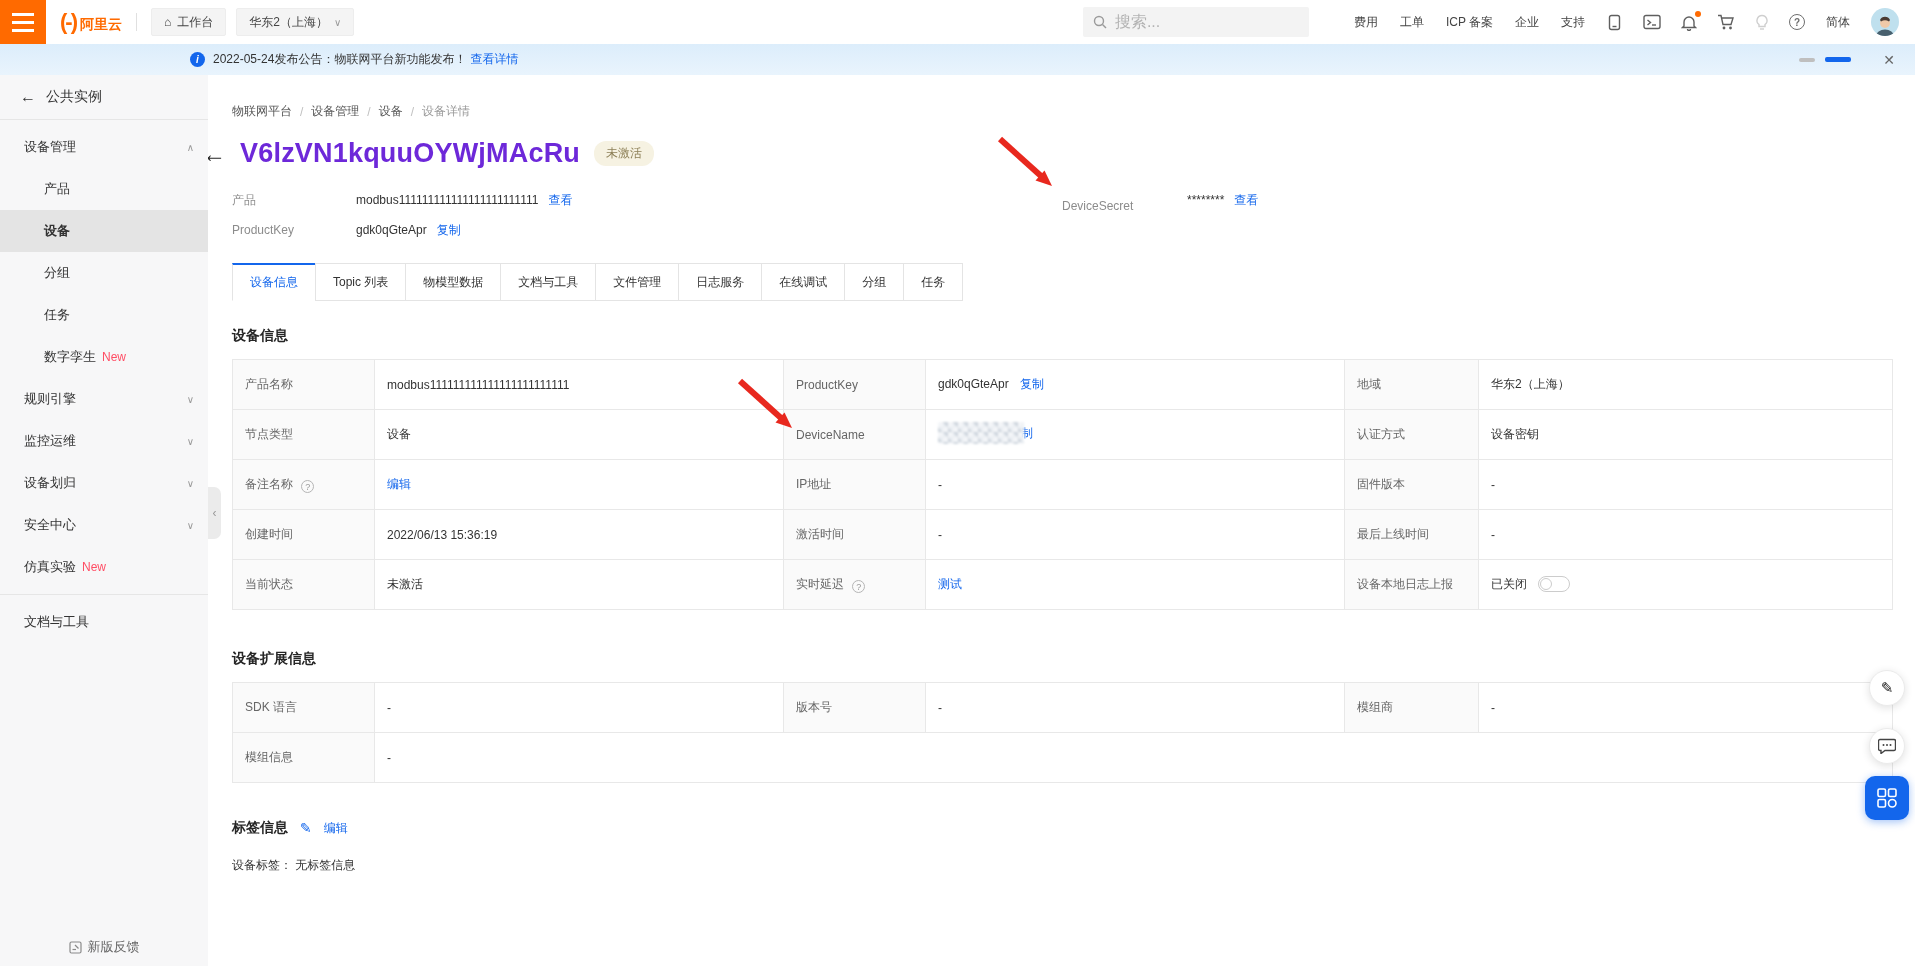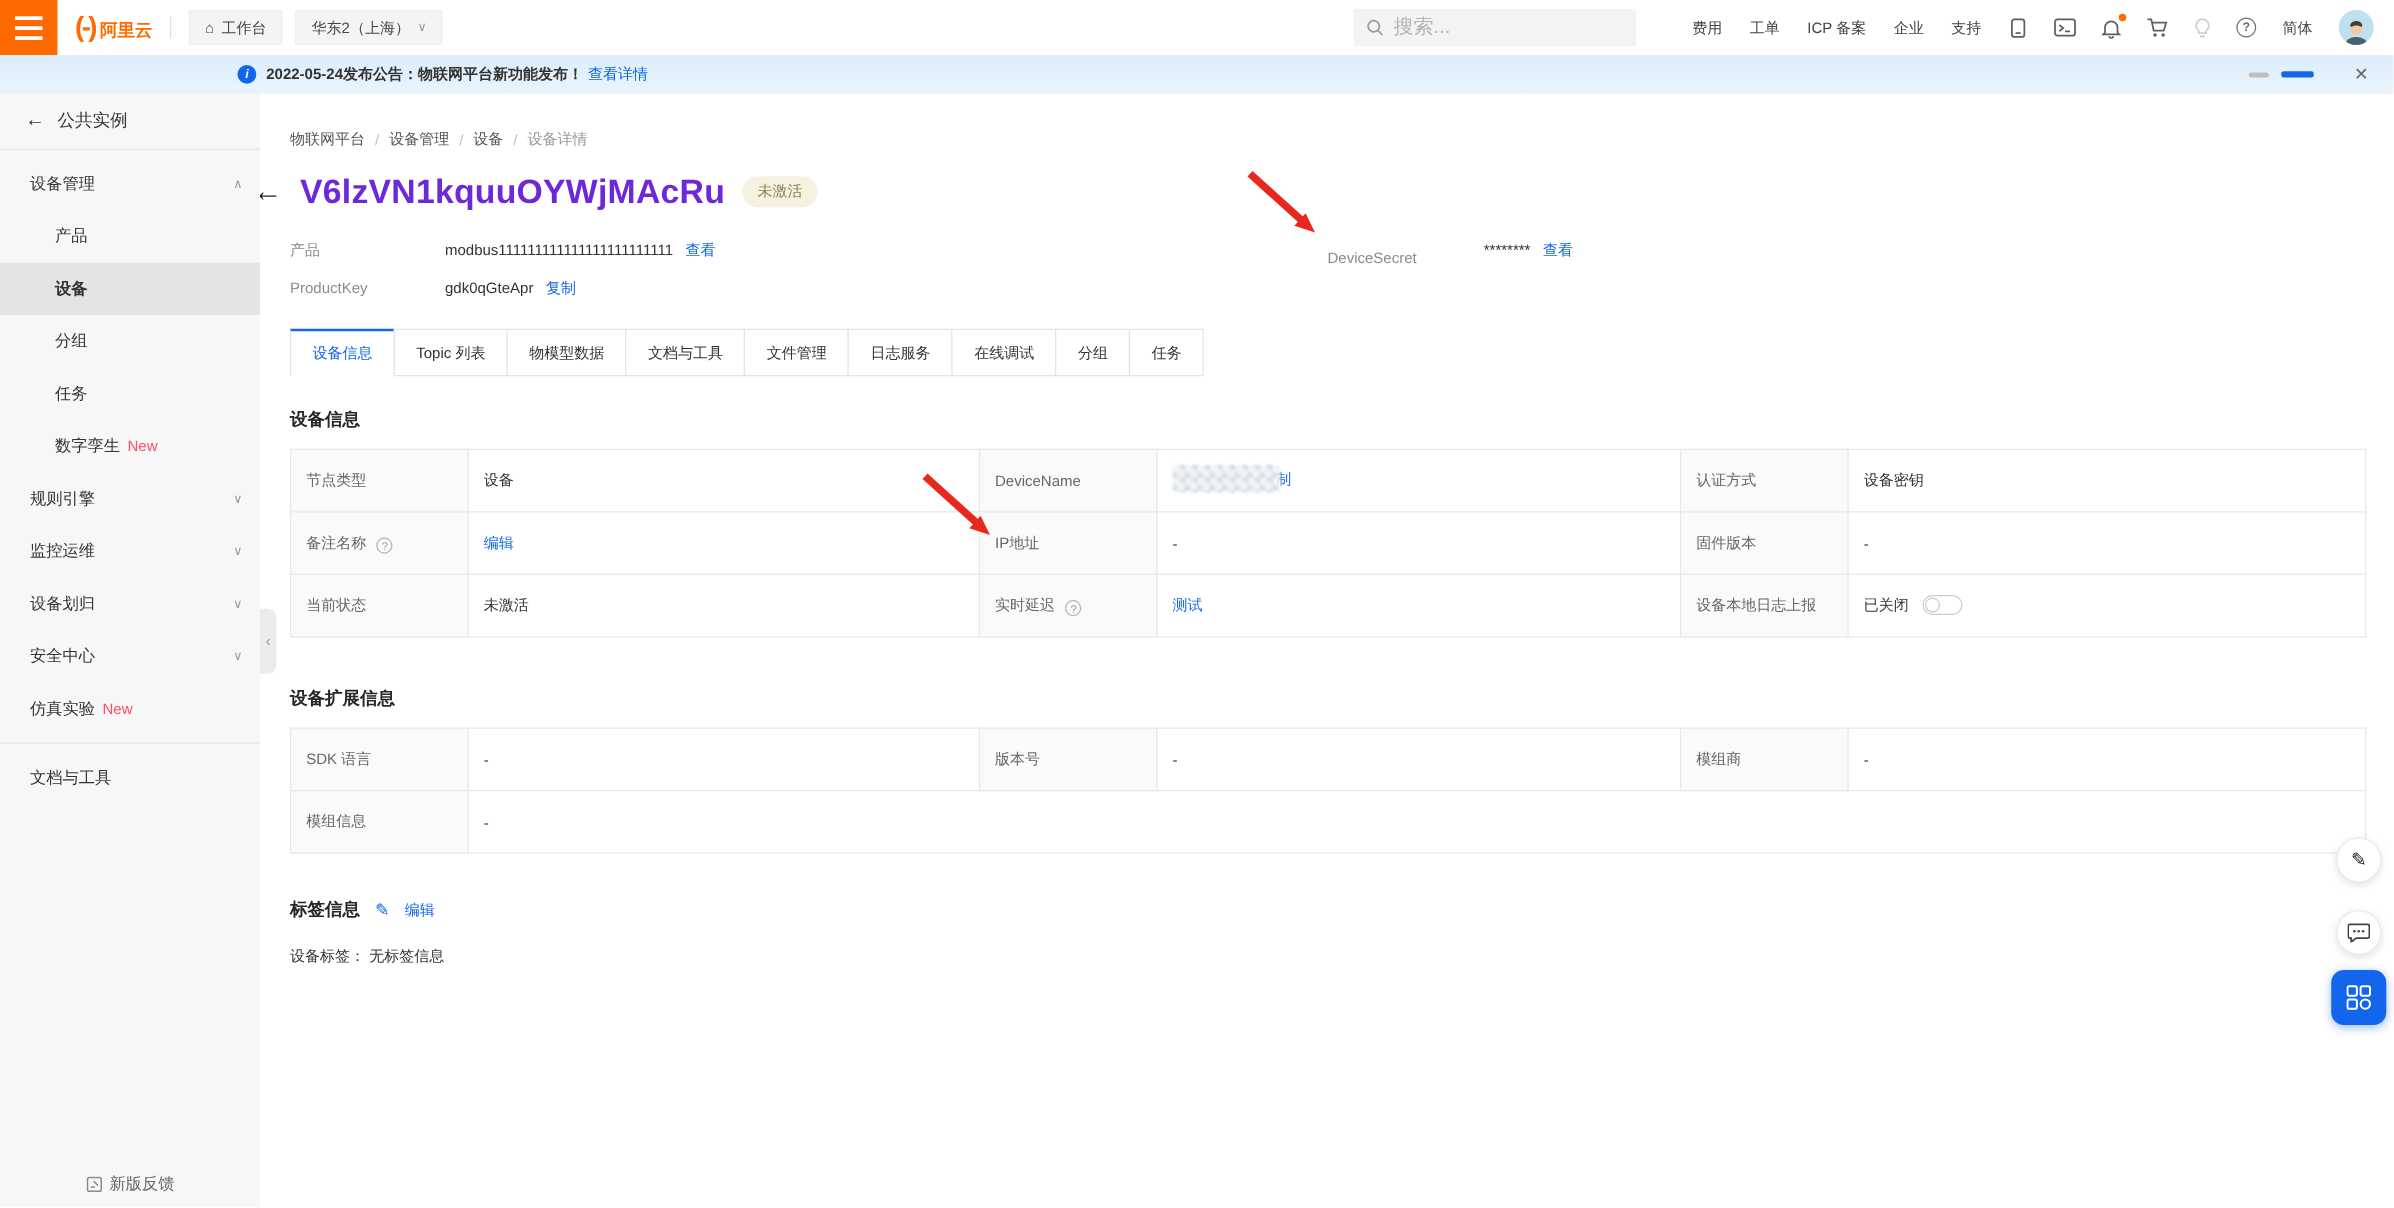--- a/index.html
+++ b/index.html
@@ -28,21 +28,21 @@
   .nav-link { color:#444; margin:0 11px; cursor:pointer; white-space:nowrap; }
   .nav-ico { position:relative; margin:0 10px; cursor:pointer; display:flex; align-items:center; }
   .nav-ico svg { display:block; }
   .nav-dot { position:absolute; top:-3px; right:-4px; width:6px; height:6px; border-radius:50%; background:#ff6a00; }
   .qcircle { width:16px; height:16px; border:1.5px solid #6e6e6e; border-radius:50%; color:#6e6e6e; font-size:10px; display:flex; align-items:center; justify-content:center; font-weight:bold; }
   .avatar { width:28px; height:28px; border-radius:50%; background:#bfe0ee; margin-left:10px; overflow:hidden; display:flex; align-items:flex-end; justify-content:center; cursor:pointer; }
 
   
   .banner { height:31px; background:linear-gradient(180deg,#dcedfb,#e9f4fd); display:flex; align-items:center; padding:0 20px 0 190px; position:relative; z-index:4; }
   .info-ico { width:15px; height:15px; border-radius:50%; background:#1366ec; color:#fff; font-size:10px; font-weight:bold; display:flex; align-items:center; justify-content:center; font-style:italic; margin-right:8px; flex:none; }
-  .banner-text { color:#333;font-weight:bold; }
+  .banner-text { color:#333; }
   .banner-link { color:#1366ec; cursor:pointer; margin-left:4px; }
   .banner-right { margin-left:auto; display:flex; align-items:center; gap:10px; }
   .ind-dash { height:4px; border-radius:2px; cursor:pointer; }
   .ind-gray { width:16px; background:#bfbfbf; }
   .ind-blue { width:26px; background:#1366ec; height:5px; }
   .banner-close { color:#666; font-size:14px; margin-left:22px; cursor:pointer; }
 
   
   .bodywrap { display:flex; height:891px; position:relative; }
   .sidebar { width:208px; flex:none; background:#f7f7f8; position:relative; font-size:13px; }
@@ -333,20 +333,31 @@
       <table class="info-table">
         <colgroup>
             <col style="width:142px">
             <col style="width:409px">
             <col style="width:142px">
             <col style="width:419px">
             <col style="width:134px">
             <col style="width:414px">
           </colgroup>
         <tbody>
+            <tr>
+          <td class="lbl">产品名称</td>
+          <td class="val">modbus111111111111111111111111</td>
+          <td class="lbl">ProductKey</td>
+          <td class="val">
+            <span>gdk0qGteApr</span>
+            <span class="link" style="margin-left:8px;">复制</span>
+          </td>
+          <td class="lbl">地域</td>
+          <td class="val">华东2（上海）</td>
+        </tr>
         <tr>
           <td class="lbl">节点类型</td>
           <td class="val">设备</td>
           <td class="lbl">DeviceName</td>
           <td class="val">
             <span class="blur-wrap">
               <span class="blur-block"></span>
               <span class="link">复制</span>
             </span>
           </td>
@@ -357,20 +368,28 @@
           <td class="lbl">
             <span>备注名称</span>
             <span class="q-ico">?</span>
           </td>
           <td class="val">
             <span class="link">编辑</span>
           </td>
           <td class="lbl">IP地址</td>
           <td class="val dash-val">-</td>
           <td class="lbl">固件版本</td>
+          <td class="val dash-val">-</td>
+        </tr>
+        <tr>
+          <td class="lbl">创建时间</td>
+          <td class="val">2022/06/13 15:36:19</td>
+          <td class="lbl">激活时间</td>
+          <td class="val dash-val">-</td>
+          <td class="lbl">最后上线时间</td>
           <td class="val dash-val">-</td>
         </tr>
         <tr>
           <td class="lbl">当前状态</td>
           <td class="val">未激活</td>
           <td class="lbl">
             <span>实时延迟</span>
             <span class="q-ico">?</span>
           </td>
           <td class="val">

